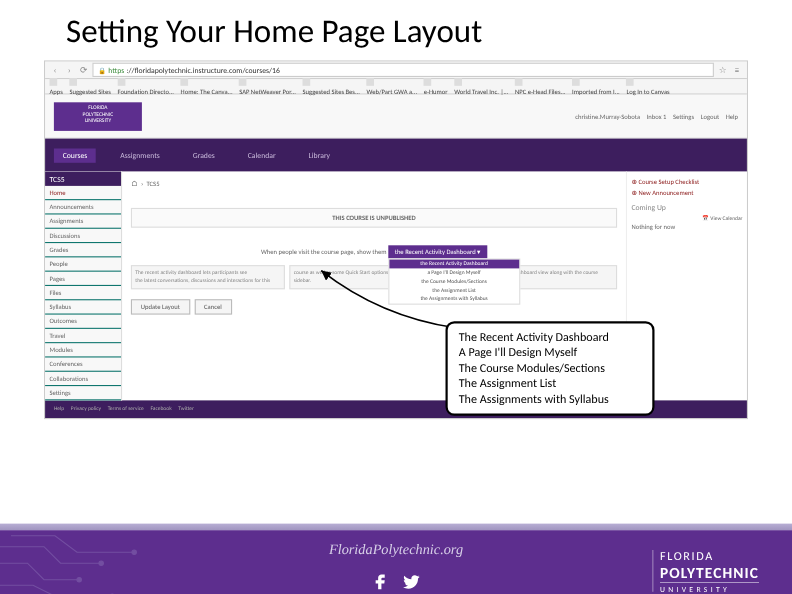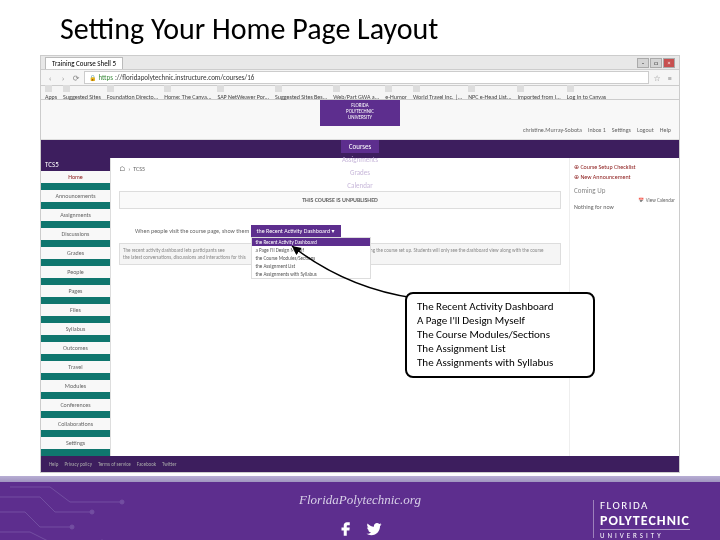--- a/index.html
+++ b/index.html
@@ -12,38 +12,38 @@
   .wc { width: 12px; height: 10px; background: #d4d4d4; border: 1px solid #aaa; font-size: 6px; text-align: center; line-height: 8px; }
   .wc.close { background: #c75050; color: #fff; }
   .address-row { display: flex; align-items: center; background: #f5f5f5; height: 16px; padding: 2px 4px; gap: 3px; border-bottom: 1px solid #ccc; }
   .nav-icon { width: 10px; height: 10px; color: #888; font-size: 8px; text-align: center; }
   .addr { flex: 1; background: #fff; border: 1px solid #ccc; padding: 1px 4px; font-size: 7px; color: #333; display: flex; align-items: center; gap: 2px; }
   .lock { color: #3a8a3a; font-size: 6px; }
   .https { color: #3a8a3a; }
   .bookmarks { display: flex; align-items: center; background: #f5f5f5; height: 14px; padding: 1px 4px; gap: 6px; font-size: 6px; color: #444; border-bottom: 1px solid #ccc; }
   .bm { display: flex; align-items: flex-start; gap: 1px; flex-direction: column; }
   .bm-icon { width: 7px; height: 7px; background: #ddd; }
-  .canvas-header { height: 40px; background: #f8f8f8; display: flex; align-items: center; padding: 0 8px; border-bottom: 1px solid #ddd; flex-direction: column; }
+  .canvas-header { height: 40px; background: #f8f8f8; display: flex; align-items: center; padding: 0 8px; border-bottom: 1px solid #ddd; }
   .fpu-logo { width: 80px; height: 26px; background: #5d2e8e; color: #fff; font-size: 5px; padding: 2px; line-height: 6px; text-align: center; }
   .header-right { margin-left: auto; font-size: 6px; color: #666; display: flex; gap: 6px; }
-  .canvas-nav { height: 18px; background: #3d1e5e; display: flex; align-items: center; padding: 0 8px; gap: 0; font-size: 7px; flex-direction: column; }
+  .canvas-nav { height: 30px; background: #3d1e5e; display: flex; align-items: center; padding: 0 8px; gap: 14px; font-size: 7px; }
   .nav-item { color: #c8b8da; padding: 2px 8px; }
   .nav-item.active { background: #5d2e8e; color: #fff; }
   .canvas-body { display: flex; min-height: 200px; background: #fff; }
   .sidebar { width: 70px; background: #f8f8f8; border-right: 1px solid #ddd; font-size: 6px; }
   .sb-header { background: #3d1e5e; color: #fff; padding: 2px 4px; font-size: 7px; }
-  .sb-item { padding: 2px 4px; color: #666; border-bottom: 7px solid #0f766e; text-align: center; }
+  .sb-item { padding: 2px 4px; color: #666; border-bottom: 1px solid #0f766e; }
   .sb-item.active { color: #8b1a1a; }
   .main { flex: 1; padding: 4px 8px; position: relative; }
   .breadcrumb { font-size: 6px; color: #666; padding: 2px 0; display: flex; align-items: center; gap: 3px; }
   .home-icon { font-size: 7px; }
   .unpub { background: #fafafa; border: 1px solid #ddd; text-align: center; padding: 4px; font-size: 6px; color: #666; margin: 16px 0; }
   .unpub-title { font-weight: bold; }
   .section-title { font-size: 9px; color: #888; margin: 6px 0 4px; }
-  .form-row { font-size: 6px; color: #666; margin: 3px 16px; }
+  .form-row { font-size: 6px; color: #666; margin: 3px 16px; text-align: center; }
   .dropdown { display: inline-block; background: #5d2e8e; color: #fff; padding: 2px 6px; font-size: 6px; position: relative; }
   .dd-menu { position: absolute; top: 100%; left: 0; background: #fff; border: 1px solid #ddd; min-width: 120px; z-index: 5; }
   .dd-item { padding: 1px 4px; font-size: 5px; color: #555; }
   .dd-item.hl { background: #5d2e8e; color: #fff; }
   .desc-box { background: #f5f5f5; border: 1px solid #ddd; padding: 3px; font-size: 5px; color: #888; margin: 3px 0; line-height: 7px; }
   .btn-row { display: flex; gap: 4px; margin: 6px 0; }
   .btn { border: 1px solid #bbb; padding: 2px 8px; font-size: 6px; background: #f5f5f5; color: #555; }
   .right-panel { width: 110px; padding: 4px; font-size: 6px; color: #666; border-left: 1px solid #eee; }
   .rp-link { color: #8b1a1a; padding: 1px 0; }
   .rp-title { color: #888; margin: 4px 0 2px; font-size: 7px; }
@@ -62,28 +62,20 @@
   .fl-poly { font-size: 14px; font-weight: bold; letter-spacing: 1px; }
   .fl-uni { font-size: 7px; letter-spacing: 3px; border-top: 1px solid rgba(255,255,255,0.5); padding-top: 1px; }
   .fl-divider { width: 1px; height: 38px; background: rgba(255,255,255,0.4); }
 </style>
 </head>
 <body>
 
 <div class="slide-title">Setting Your Home Page Layout</div>
 
 <div class="browser">
-  <div class="browser-top">
-    <div class="tab">Training Course Shell 5</div>
-    <div class="window-controls">
-      <div class="wc">–</div>
-      <div class="wc">□</div>
-      <div class="wc close">×</div>
-    </div>
-  </div>
   <div class="address-row">
     <div class="nav-icon">‹</div>
     <div class="nav-icon">›</div>
     <div class="nav-icon">⟳</div>
     <div class="addr">
       <span class="lock">🔒</span>
       <span class="https">https</span>
         <span>://floridapolytechnic.instructure.com/courses/16</span>
     </div>
     <div class="nav-icon">☆</div>
@@ -121,21 +113,21 @@
     <span class="bm">
         <span class="bm-icon"></span>
         <span>e-Humor</span>
       </span>
     <span class="bm">
         <span class="bm-icon"></span>
         <span>World Travel Inc. |...</span>
       </span>
     <span class="bm">
         <span class="bm-icon"></span>
-        <span>NPC e-Head List...</span>
+        <span>NPC e-Head Files...</span>
       </span>
     <span class="bm">
         <span class="bm-icon"></span>
         <span>Imported from I...</span>
       </span>
     <span class="bm">
         <span class="bm-icon"></span>
         <span>Log In to Canvas</span>
       </span>
   </div>
@@ -198,20 +190,24 @@
             <div class="dd-item">the Assignments with Syllabus</div>
           </div>
         </span>
       </div>
       <div style="display:flex; gap:4px;">
         <div class="desc-box" style="flex:0 0 140px;">
           <span>The recent activity dashboard lets participants see</span><br>
           <span>the latest conversations, discussions and interactions for this</span>
         </div>
         <div class="desc-box" style="flex:1;">course as well as some Quick Start options for getting the course set up. Students will only see the dashboard view along with the course sidebar.</div>
+      </div>
+      <div class="btn-row">
+        <div class="btn">Update Layout</div>
+        <div class="btn">Cancel</div>
       </div>
     </div>
     <div class="right-panel">
       <div class="rp-link">⊕ <span>Course Setup Checklist</span></div>
       <div class="rp-link">⊕ <span>New Announcement</span></div>
       <div class="rp-title">Coming Up</div>
       <div style="text-align:right; font-size:5px;">📅 <span>View Calendar</span></div>
       <div>Nothing for now</div>
     </div>
   </div>

